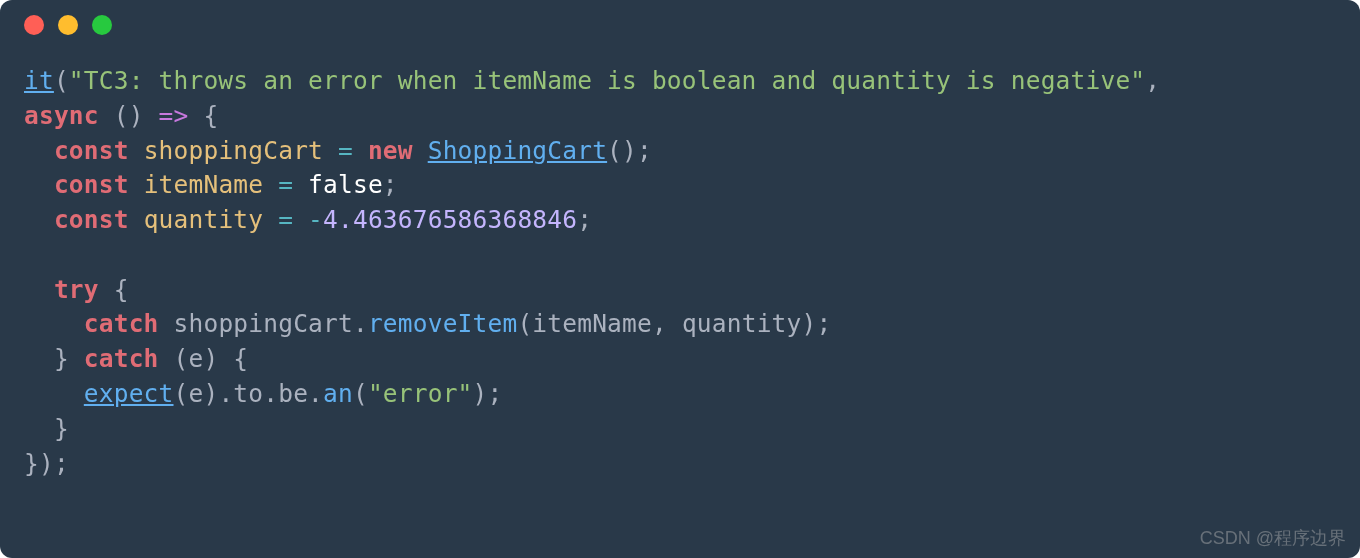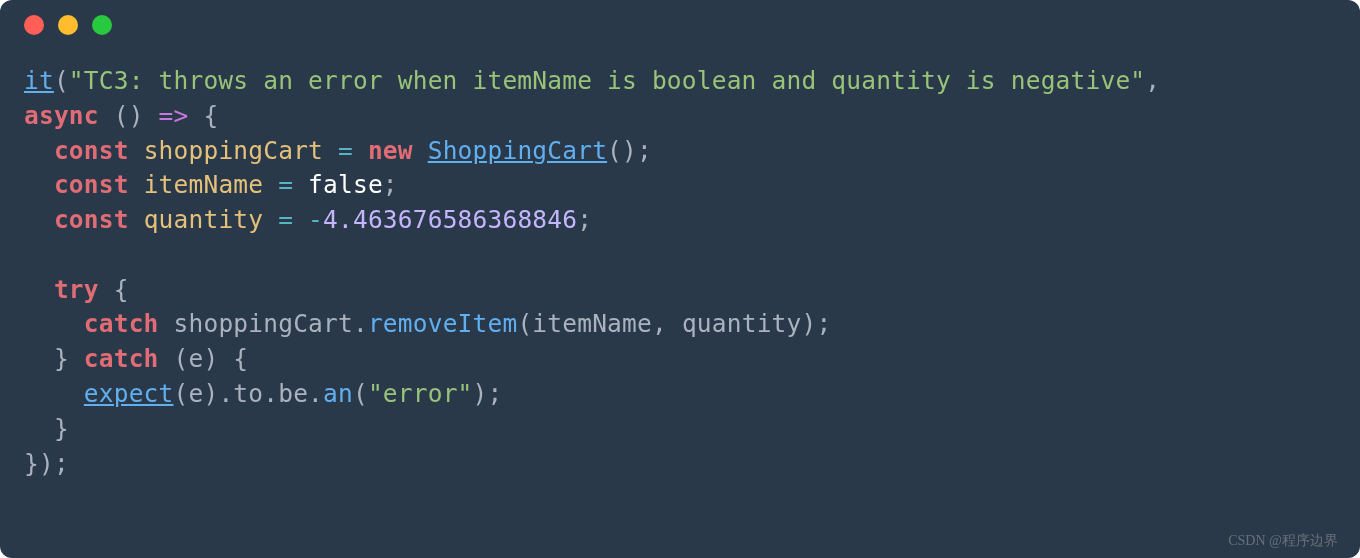--- a/index.html
+++ b/index.html
@@ -50,24 +50,24 @@
     .tok-var { color: #e5c07b; }
     .tok-op { color: #56b6c2; }
     .tok-num { color: #c4b5fd; }
     .tok-bool { color: #ffffff; }
     .tok-method { color: #61afef; }
     .tok-plain { color: #abb2bf; }
     .tok-paren { color: #abb2bf; }
     .watermark {
       position: absolute;
       bottom: 8px;
-      right: 22px;
-      font-size: 14px;
+      right: 14px;
+      font-size: 18px;
       color: rgba(180,180,180,0.45);
-      font-family: Liberation Serif, serif;
+      font-family: Liberation Sans, sans-serif;
     }
   </style>
 </head>
 <body>
 
 <div class="window">
   <div class="titlebar">
     <div class="dot dot-red"></div>
     <div class="dot dot-yellow"></div>
     <div class="dot dot-green"></div>

